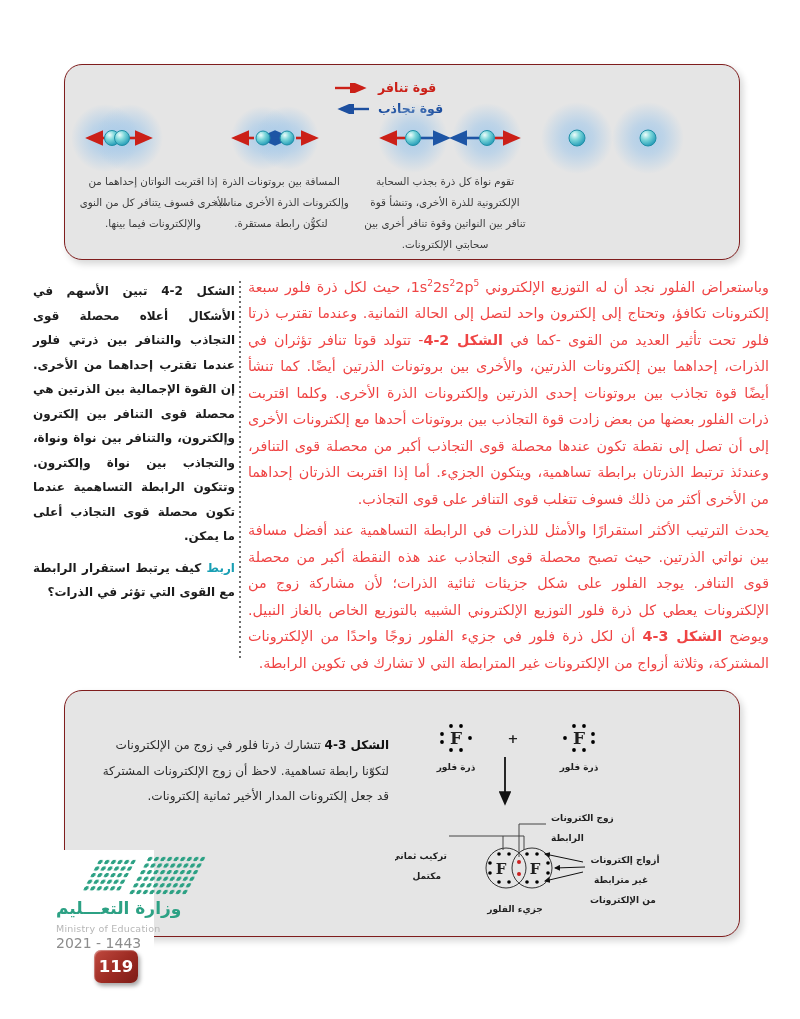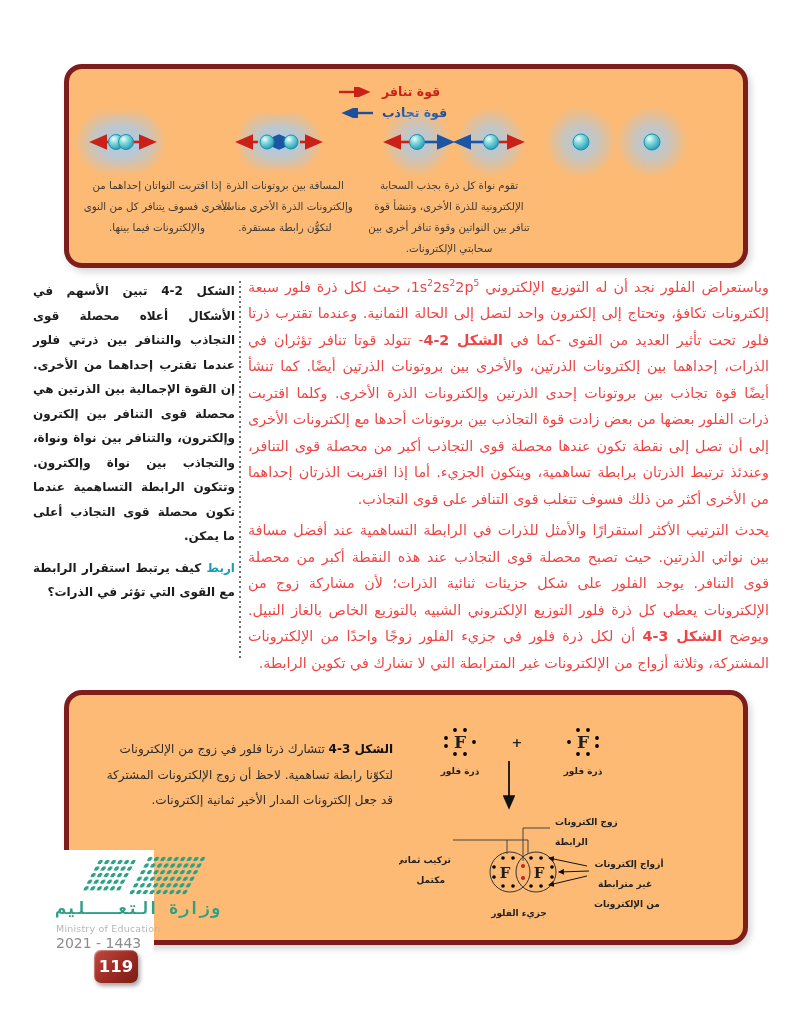--- a/index.html
+++ b/index.html
@@ -1,19 +1,19 @@
 <!DOCTYPE html>
 <html lang="ar"><head>
 <meta charset="utf-8">
 <style>
   html,body{margin:0;padding:0;background:#fff;}
   .page{position:relative;width:800px;height:1019px;background:#ffffff;overflow:hidden;
         font-family:"DejaVu Sans","Liberation Sans",sans-serif;}
   
-  .figbox{position:absolute;background:#fdba74;border:5px solid #7f1d1d;border-radius:18px;
+  .figbox{position:absolute;background:#e5e5e5;border:1px solid #7f1d1d;border-radius:18px;
           box-shadow:3px 4px 7px rgba(0,0,0,0.16);}
   .figbox.top{left:64px;top:64px;width:674px;height:194px;}
   .figbox.bottom{left:64px;top:690px;width:674px;height:245px;}
   
   .legend{position:absolute;left:268px;top:12px;}
   .legend-row{display:flex;align-items:center;gap:7px;height:21px;direction:ltr;}
   .leg-red{color:#cb2018;font-size:12.5px;font-weight:bold;}
   .leg-blue{color:#1d4f9f;font-size:12.5px;font-weight:bold;}
   .atoms{position:absolute;left:0;top:20px;}
   .pcap{position:absolute;top:106px;direction:rtl;text-align:center;font-size:10.3px;
@@ -38,21 +38,21 @@
   .lewis .sym{font-family:"DejaVu Serif","Liberation Serif",serif;font-size:17px;}
   .lewis .symsm{font-family:"DejaVu Serif","Liberation Serif",serif;font-size:15px;}
   .lewis .lab{font-size:9px;}
   
   .logo{position:absolute;left:50px;top:850px;width:104px;height:106px;background:#fff;z-index:4;}
   .dgridwrap{position:absolute;left:40px;top:6px;width:112px;height:40px;}
   .dgrid{position:absolute;background-image:radial-gradient(circle at 3px 3px,#2ca184 2px,rgba(44,161,132,0) 2.5px);
          background-size:6.6px 6.6px;transform:skewX(-28deg);}
   .dgrid.a{left:0;top:3px;width:38px;height:33px;}
   .dgrid.b{left:48px;top:0;width:58px;height:39px;}
-  .mt-ar{position:absolute;left:6px;top:48px;font-size:17px;font-weight:bold;color:#2ca184;direction:rtl;white-space:nowrap;font-family:Liberation Mono, monospace;}
+  .mt-ar{position:absolute;left:6px;top:48px;font-size:17px;font-weight:bold;color:#2ca184;direction:rtl;white-space:nowrap;}
   .mt-en{position:absolute;left:6px;top:73px;font-size:9.5px;color:#b7b7b7;letter-spacing:.2px;white-space:nowrap;text-align:center;}
   .mt-yr{position:absolute;left:6px;top:85px;font-size:14px;color:#8c8c8c;white-space:nowrap;}
   .badge{position:absolute;left:76px;top:950px;width:44px;height:33px;border-radius:7px;z-index:5;
          background:linear-gradient(135deg,#c0493f 0%,#9c2a22 55%,#7c1d17 100%);
          box-shadow:2px 3px 4px rgba(0,0,0,0.35), inset 1px 1px 1px rgba(255,255,255,0.35);
          color:#fff;font-size:16.5px;font-weight:bold;display:flex;align-items:center;justify-content:center;margin-left:18px;}
 </style>
 </head>
 <body>
 

